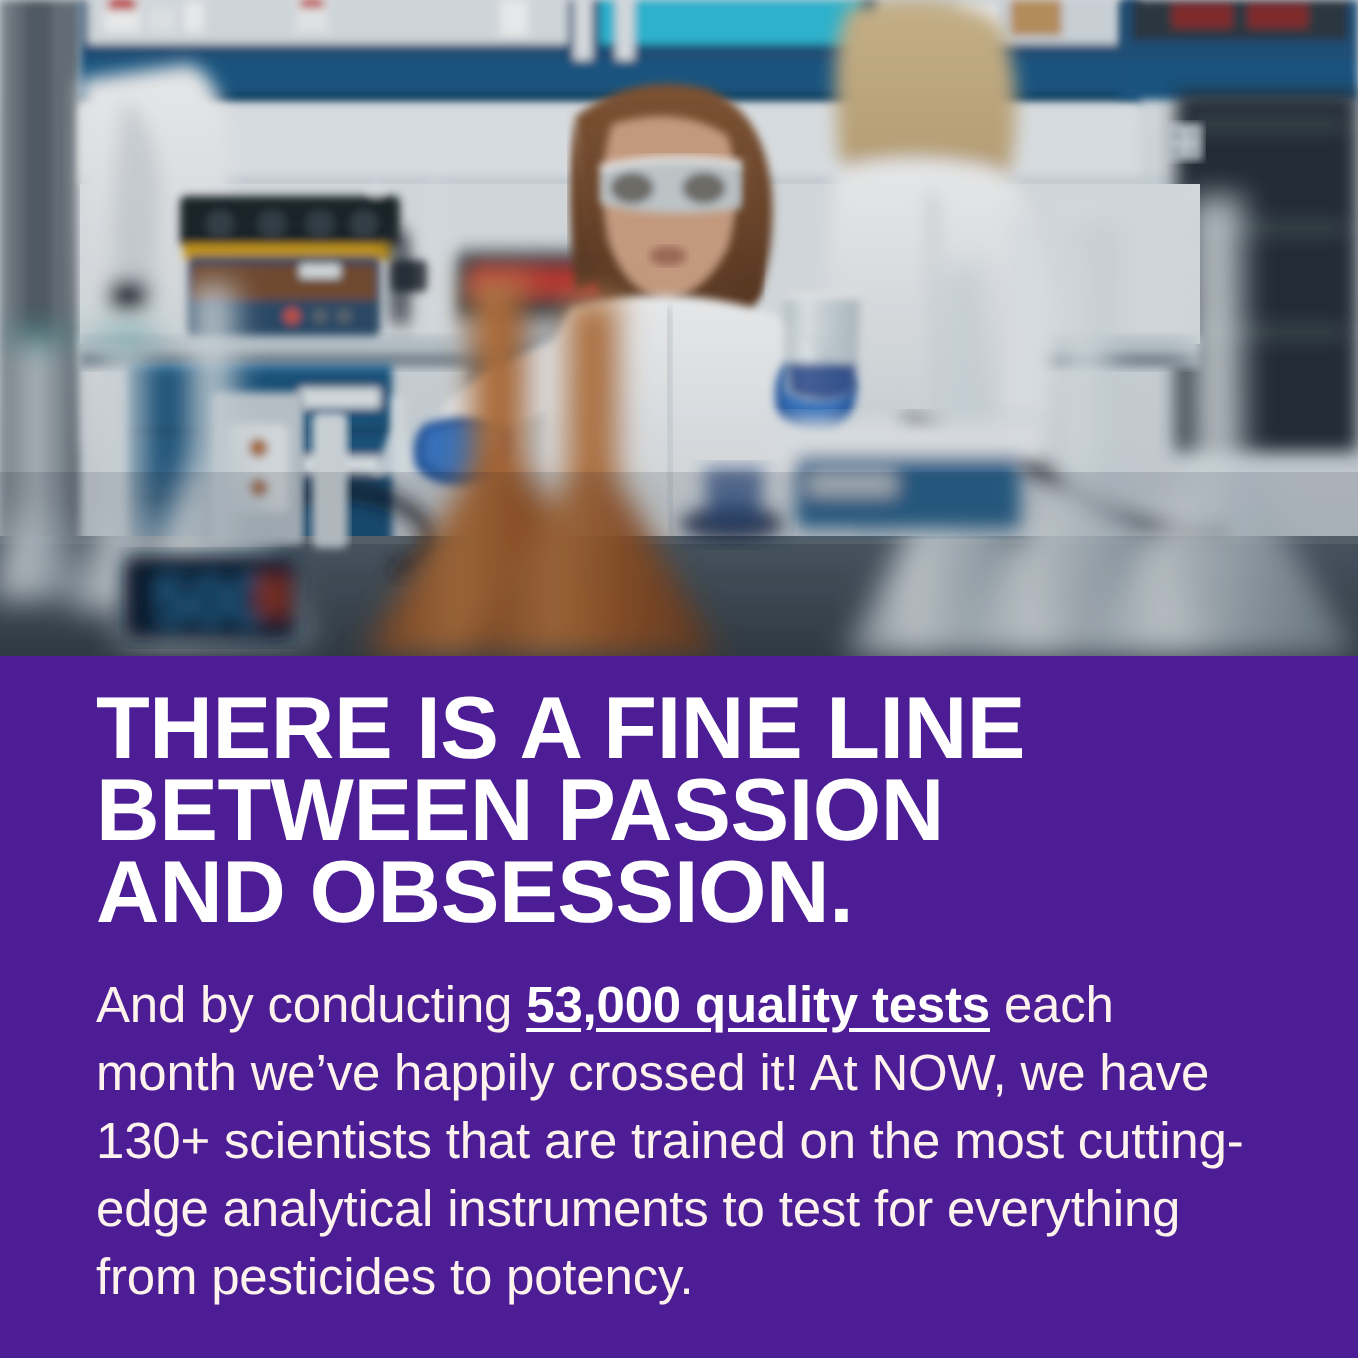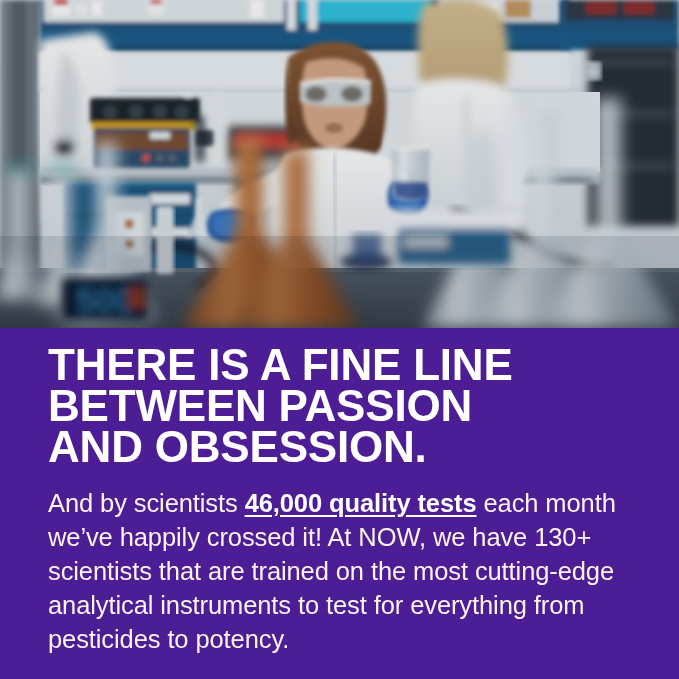--- a/index.html
+++ b/index.html
@@ -373,16 +373,16 @@
   </div>
 
   <div class="panel">
 
     <h1 class="headline">
       <span class="hl-line">THERE IS A FINE LINE</span>
       <span class="hl-line">BETWEEN PASSION</span>
       <span class="hl-line">AND OBSESSION.</span>
     </h1>
 
-    <p class="body-copy"><span>And by scientists </span><span class="emph">46,000 quality tests</span><span> each month we’ve happily crossed it! At NOW, we have 130+ scientists that are trained on the most cutting-edge analytical instruments to test for everything from pesticides to potency.</span></p>
+    <p class="body-copy"><span>And by conducting </span><span class="emph">53,000 quality tests</span><span> each month we’ve happily crossed it! At NOW, we have 130+ scientists that are trained on the most cutting-edge analytical instruments to test for everything from pesticides to potency.</span></p>
 
   </div>
 </div>
 
 </body></html>

